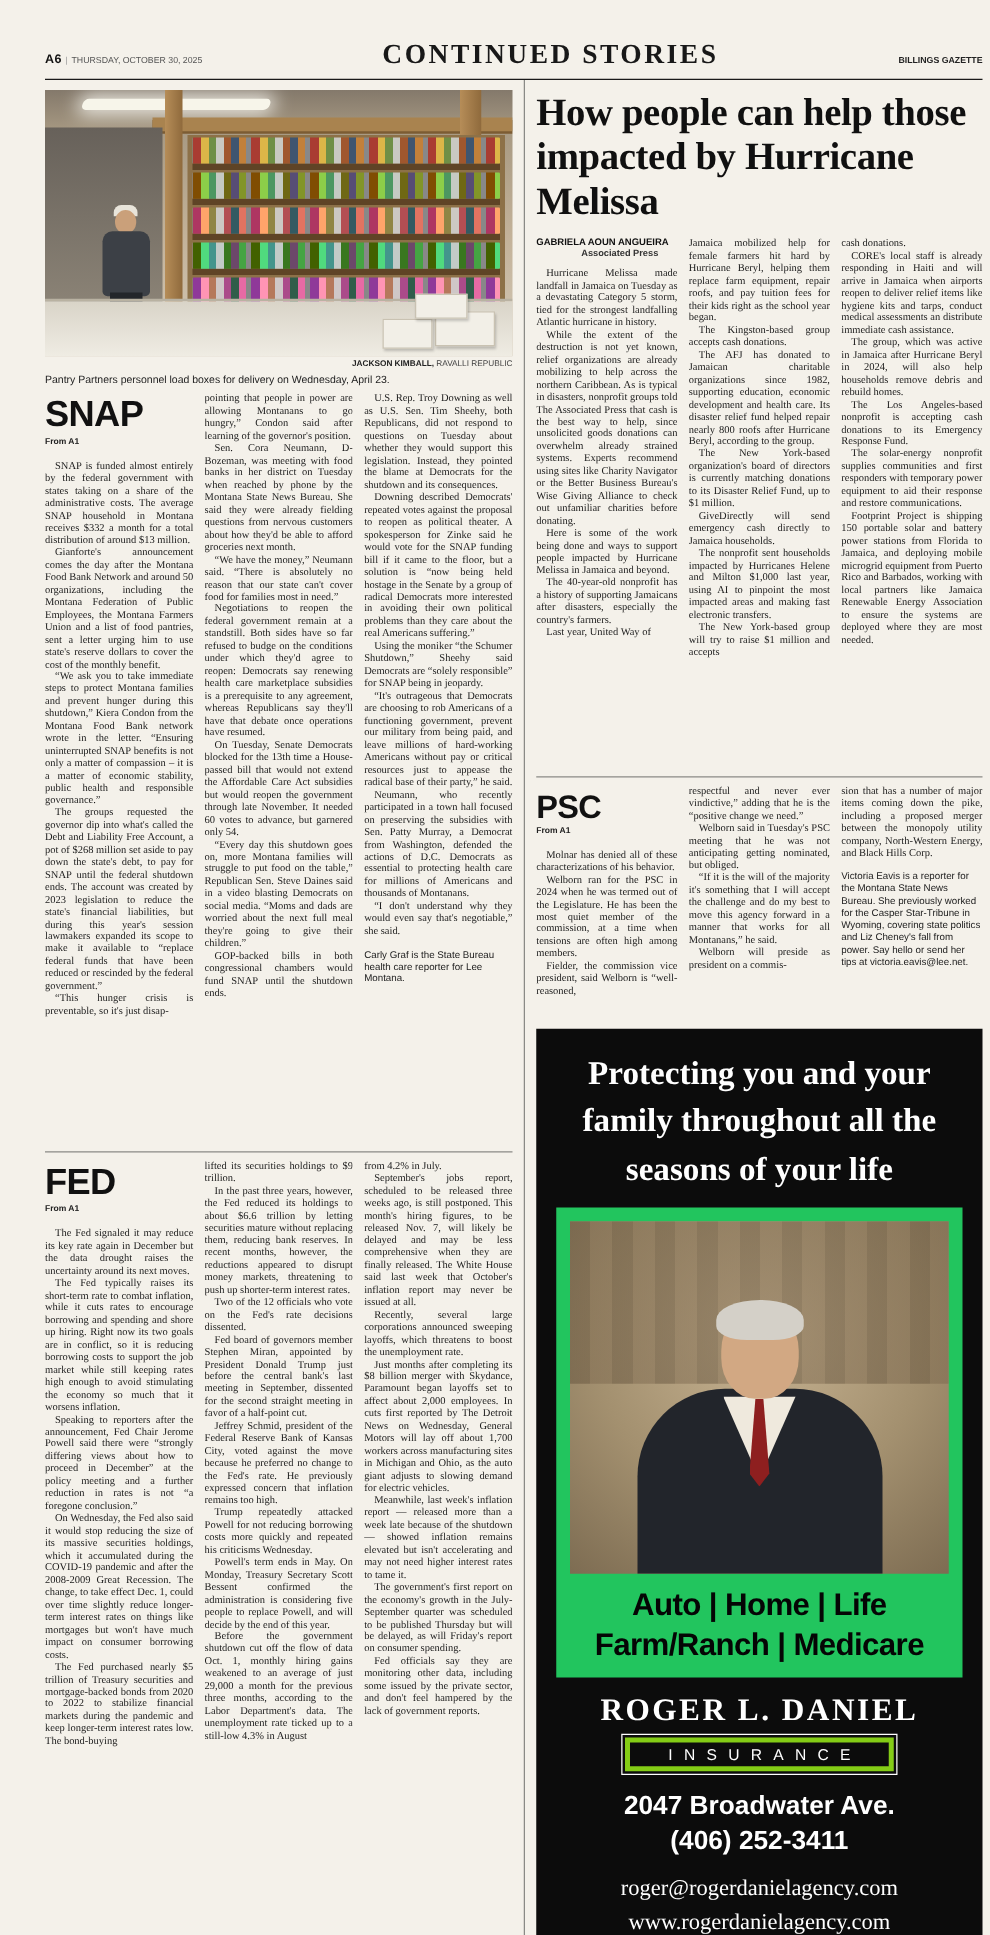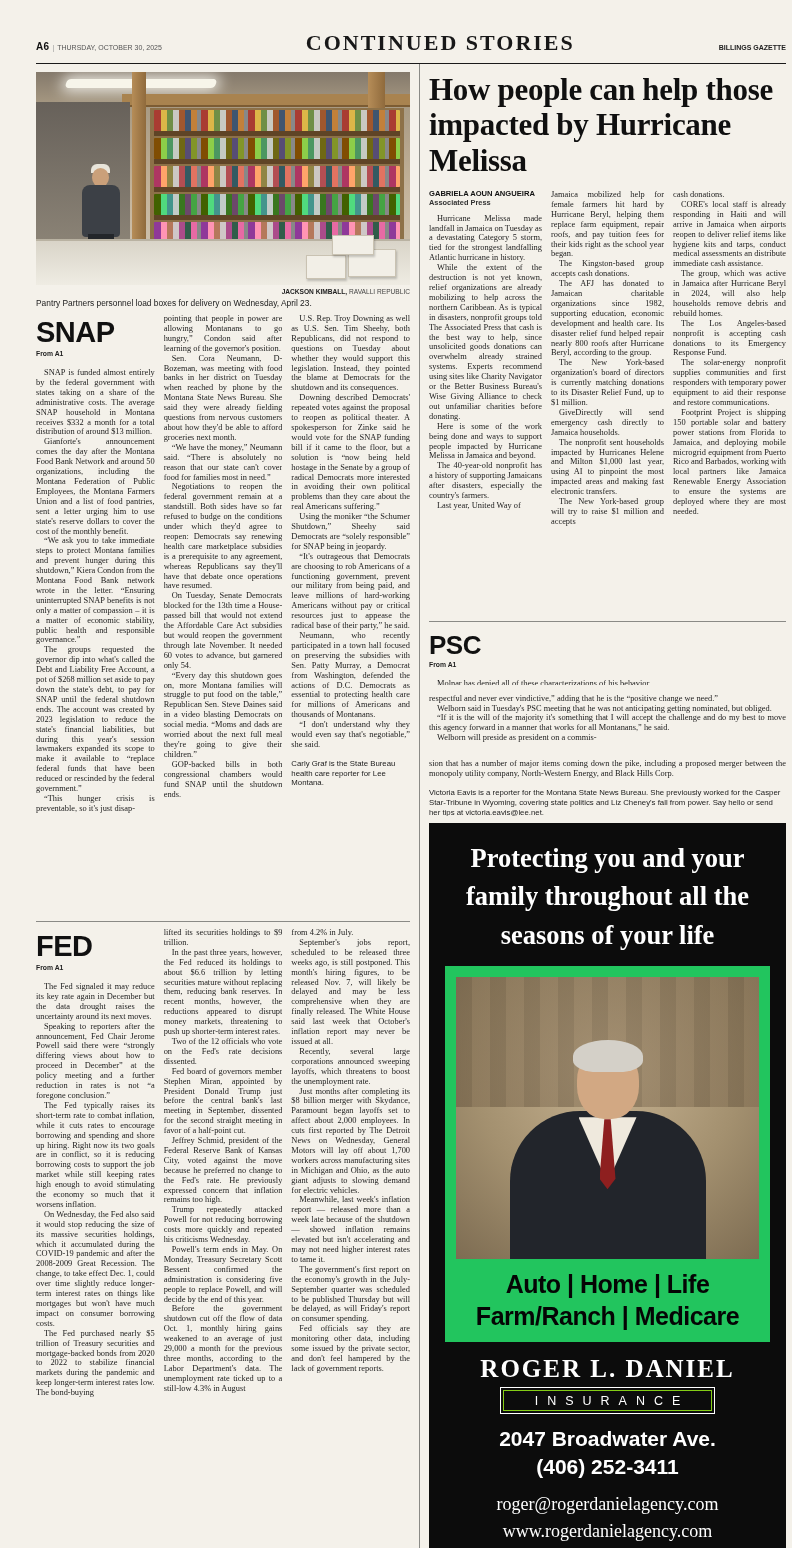--- a/index.html
+++ b/index.html
@@ -57,41 +57,41 @@
   .paras.cont p:first-child{text-indent:0;}
   .tagline{font-family:"Liberation Sans",sans-serif;font-size:7.8px;line-height:1.25;color:#222;margin-top:9px;text-align:left;}
   .hrule{border:none;border-top:1px solid #8a8a86;margin:7px 0 6px;}
 
   .snap-cols{height:600px;margin-top:2px;justify-content:center;}
   .fed-cols{height:606px;}
 
   
   .hur-headline{font-size:31px;font-weight:bold;line-height:1.14;color:#101010;margin:8px 0 12px;letter-spacing:-.3px;}
   .byline{font-family:"Liberation Sans",sans-serif;font-weight:bold;font-size:7.6px;color:#111;}
-  .byline-org{font-family:"Liberation Sans",sans-serif;font-weight:bold;font-size:7.4px;color:#333;margin-bottom:6px;}
+  .byline-org{font-family:"Liberation Sans",sans-serif;font-weight:bold;font-size:7.4px;color:#333;margin-bottom:6px;margin-left:36px;}
   .hur-cols{height:424px;}
-  .psc-cols{height:188px;flex-direction:column;}
+  .psc-cols{height:188px;}
 
   
   .ad{background:#0c0c0c;color:#fff;margin-top:7px;height:753px;text-align:center;overflow:hidden;}
   .ad-tagline{padding-top:16px;}
   .ad-tagline p{margin:0;font-size:26.5px;font-weight:bold;line-height:1.45;font-family:"Liberation Serif",serif;}
   .ad-panel{background:#22c55e;color:#111;margin:12px 16px 0;padding:11px 11px 10px;}
   .ad-photo{position:relative;height:282px;overflow:hidden;
     background:radial-gradient(circle at 50% 32%,#c8b493 0%,#a3906f 55%,#7d6c52 100%);}
   .adp-shelf{position:absolute;left:0;right:0;top:0;height:46%;opacity:.45;
     background:repeating-linear-gradient(90deg,#5d4c37 0 16px,#77634a 16px 34px);}
   .adp-suit{position:absolute;bottom:0;left:50%;transform:translateX(-50%);width:196px;height:148px;background:#22252b;border-radius:70px 70px 0 0;}
   .adp-shirt{position:absolute;bottom:76px;left:50%;transform:translateX(-50%);width:58px;height:66px;background:#efe9dd;clip-path:polygon(0 0,100% 0,50% 100%);}
   .adp-tie{position:absolute;bottom:70px;left:50%;transform:translateX(-50%);width:16px;height:70px;background:#8e1f1f;clip-path:polygon(30% 0,70% 0,100% 85%,50% 100%,0 85%);}
   .adp-head{position:absolute;bottom:140px;left:50%;transform:translateX(-50%);width:62px;height:74px;background:#d2a883;border-radius:48% 48% 44% 44%;}
   .adp-hair{position:absolute;top:-5px;left:-4px;right:-4px;height:32px;background:#d4d0c8;border-radius:50% 50% 35% 35%;}
   .ad-services{margin-top:10px;font-family:"Liberation Sans",sans-serif;font-weight:bold;font-size:25px;line-height:1.25;color:#050505;letter-spacing:-.5px;}
   .ad-name{margin-top:13px;font-size:25px;font-weight:bold;letter-spacing:2px;font-family:"Liberation Serif",serif;}
-  .ad-insbox{display:inline-block;border:1px solid #84cc16;outline:1px solid #fff;outline-offset:2px;padding:3px 22px 2px;margin-top:7px;
+  .ad-insbox{display:inline-block;border:4px solid #84cc16;outline:1px solid #fff;outline-offset:2px;padding:3px 22px 2px;margin-top:7px;
     font-family:"Liberation Sans",sans-serif;font-size:12.5px;letter-spacing:9px;text-indent:9px;}
   .ad-address{margin-top:14px;font-family:"Liberation Sans",sans-serif;font-weight:bold;font-size:21px;line-height:1.35;}
   .ad-email{margin-top:10px;font-size:18px;font-family:"Liberation Serif",serif;line-height:1.5;}
 </style>
 </head>
 <body>
 
 <div class="page">
 
   <div class="masthead">
@@ -183,22 +183,22 @@
       </div>
 
       <hr class="hrule">
 
       <div class="cols fed-cols">
         <div class="col">
           <div class="story-head">FED</div>
           <div class="fromtag">From A1</div>
           <div class="paras">
               <p>The Fed signaled it may reduce its key rate again in December but the data drought raises the uncertainty around its next moves.</p>
+              <p>The Fed typically raises its short-term rate to combat inflation, while it cuts rates to encourage borrowing and spending and shore up hiring. Right now its two goals are in conflict, so it is reducing borrowing costs to support the job market while still keeping rates high enough to avoid stimulating the economy so much that it worsens inflation.</p>
               <p>Speaking to reporters after the announcement, Fed Chair Jerome Powell said there were “strongly differing views about how to proceed in December” at the policy meeting and a further reduction in rates is not “a foregone conclusion.”</p>
-              <p>The Fed typically raises its short-term rate to combat inflation, while it cuts rates to encourage borrowing and spending and shore up hiring. Right now its two goals are in conflict, so it is reducing borrowing costs to support the job market while still keeping rates high enough to avoid stimulating the economy so much that it worsens inflation.</p>
               <p>On Wednesday, the Fed also said it would stop reducing the size of its massive securities holdings, which it accumulated during the COVID-19 pandemic and after the 2008-2009 Great Recession. The change, to take effect Dec. 1, could over time slightly reduce longer-term interest rates on things like mortgages but won't have much impact on consumer borrowing costs.</p>
               <p>The Fed purchased nearly $5 trillion of Treasury securities and mortgage-backed bonds from 2020 to 2022 to stabilize financial markets during the pandemic and keep longer-term interest rates low. The bond-buying</p>
             </div>
         </div>
         <div class="col">
           <div class="paras cont">
               <p>lifted its securities holdings to $9 trillion.</p>
               <p>In the past three years, however, the Fed reduced its holdings to about $6.6 trillion by letting securities mature without replacing them, reducing bank reserves. In recent months, however, the reductions appeared to disrupt money markets, threatening to push up shorter-term interest rates.</p>
               <p>Two of the 12 officials who vote on the Fed's rate decisions dissented.</p>
               <p>Fed board of governors member Stephen Miran, appointed by President Donald Trump just before the central bank's last meeting in September, dissented for the second straight meeting in favor of a half-point cut.</p>

